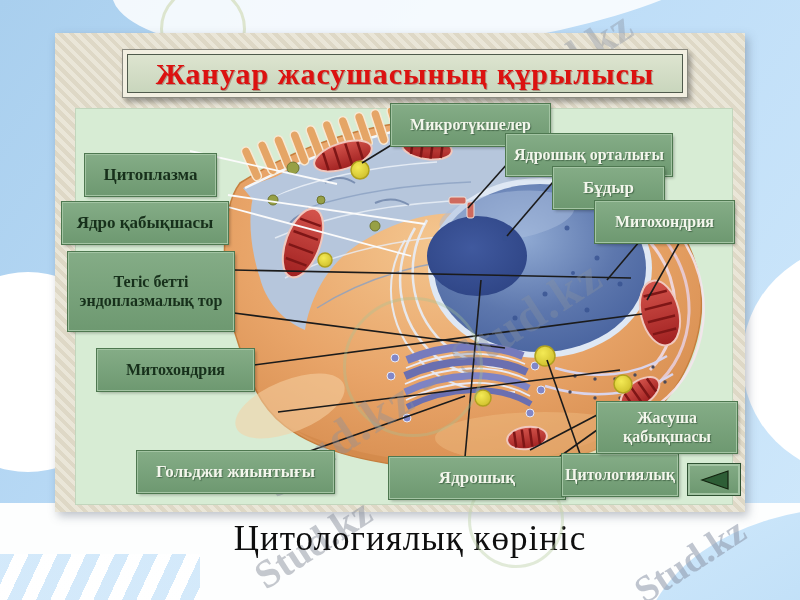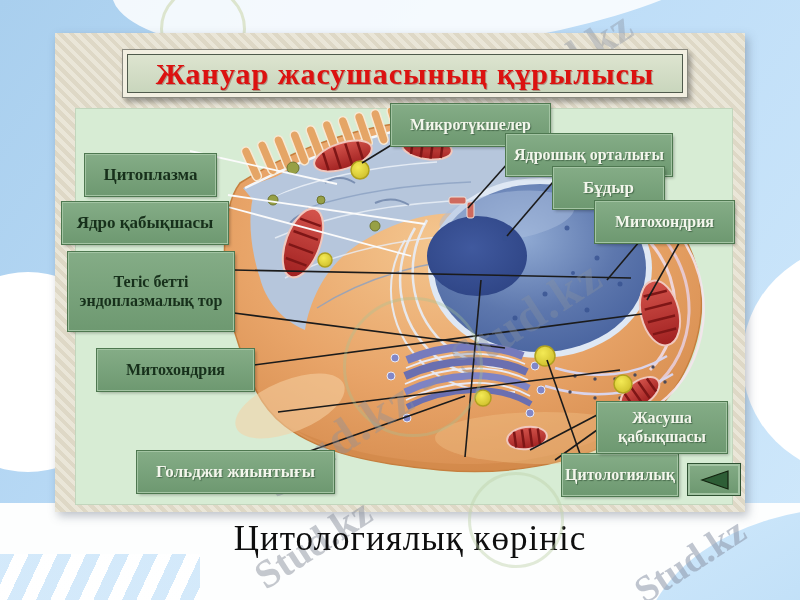--- a/index.html
+++ b/index.html
@@ -63,21 +63,21 @@
   .p3{left:506px;top:134px;width:166px;height:29px;}
   .p4{left:553px;top:167px;width:111px;height:30px;font-size:17px;}
   .p5{left:595px;top:201px;width:139px;height:28px;}
   .p6{left:62px;top:202px;width:166px;height:32px;font-size:17px;}
   .p7{left:68px;top:252px;width:166px;height:79px;}
   .p8{left:97px;top:349px;width:157px;height:34px;}
   .p9{left:91px;top:390px;width:187px;height:53px;}
   .p10{left:137px;top:451px;width:197px;height:38px;font-size:17px;}
   .p11{left:389px;top:457px;width:176px;height:34px;font-size:17px;}
   .p12{left:562px;top:454px;width:116px;height:34px;}
-  .p13{left:597px;top:402px;width:130px;height:51px;}
+  .p13{left:597px;top:402px;width:140px;height:51px;}
 
   
   .back-btn{position:absolute;left:688px;top:464px;width:52px;height:31px;z-index:9;
             background:linear-gradient(180deg,#82aa84,#6e9971);
             border:2px solid #a3c4a3;outline:1px solid #2f5232;
             display:flex;align-items:center;justify-content:center;cursor:pointer;padding:0;}
 
   
   .caption{position:absolute;left:0;top:519px;width:820px;z-index:5;text-align:center;
            font-size:35px;color:#0e0e0e;letter-spacing:1px;}
@@ -311,20 +311,21 @@
 
   <div class="lbl dark p1">Цитоплазма</div>
   <div class="lbl light p2">Микротүкшелер</div>
   <div class="lbl light p3">Ядрошық орталығы</div>
   <div class="lbl light p4">Бұдыр</div>
   <div class="lbl light p5">Митохондрия</div>
   <div class="lbl dark p6">Ядро қабықшасы</div>
   <div class="lbl dark p7">Тегіс бетті эндоплазмалық тор</div>
   <div class="lbl dark p8">Митохондрия</div>
   <div class="lbl light p10">Гольджи жиынтығы</div>
+  <div class="lbl light p11">Ядрошық</div>
   <div class="lbl light p12">Цитологиялық</div>
   <div class="lbl light p13">Жасуша қабықшасы</div>
 
   <button class="back-btn">
     <svg width="40" height="24" viewBox="0 0 40 24">
       <polygon points="34,3 8,12 34,21" fill="#2e5e36" stroke="#13240f" stroke-width="1.2"></polygon>
     </svg>
   </button>
 
   <div class="caption">Цитологиялық көрініс</div>

